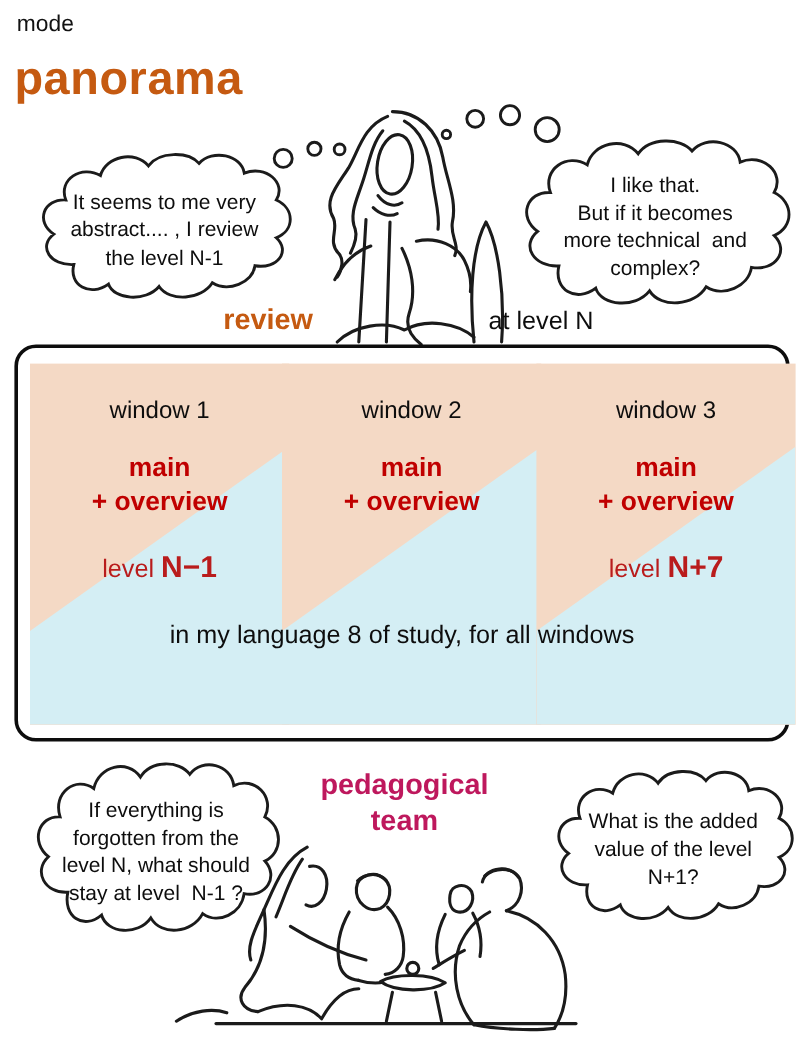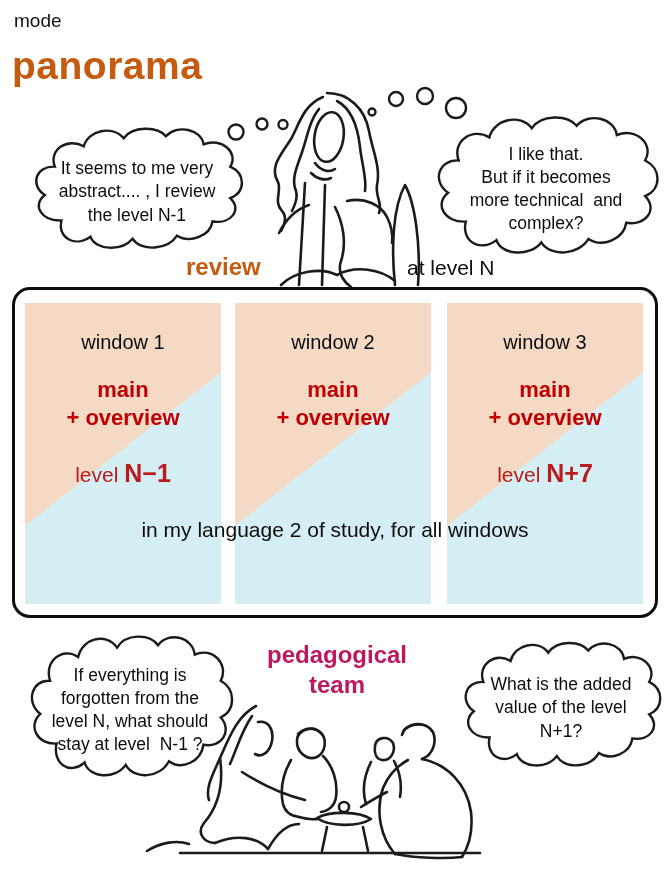--- a/index.html
+++ b/index.html
@@ -27,21 +27,21 @@
   .ill .fillwhite{fill:#fff;}
 
   .student-label{left:186px;top:253px;font-size:24px;font-weight:700;color:#c55a11;}
   .level-label{left:407px;top:256px;font-size:21px;color:#0d0d0d;}
 
   .big-box{
     left:12px;top:287px;width:646px;height:331px;box-sizing:border-box;
     background:#fff;border:3.5px solid #0d0d0d;border-radius:18px;
   }
   .win{
-    position:absolute;top:13px;width:196px;height:301px;background:#f4d9c5;overflow:hidden;
+    position:absolute;top:13px;width:196px;height:301px;background:#f4d9c5;overflow:hidden;padding-left:20px;
   }
   .win::after{
     content:"";position:absolute;inset:0;background:#d4eef4;
     clip-path:polygon(0 74%,100% 23%,100% 100%,0 100%);
   }
   .win > div{position:absolute;left:0;width:100%;text-align:center;z-index:2;}
   .w-title{top:28px;font-size:20px;color:#0d0d0d;}
   .w-main{top:74px;font-size:22px;font-weight:700;color:#c00000;}
   .w-overview{top:102px;font-size:22px;font-weight:700;color:#c00000;}
   .w-level{top:156px;font-size:21px;color:#b91c1c;}
@@ -130,21 +130,21 @@
       <div class="w-overview">+ overview</div>
     </div>
 
     <div class="win" style="left:432px">
       <div class="w-title">window 3</div>
       <div class="w-main">main</div>
       <div class="w-overview">+ overview</div>
       <div class="w-level"><span>level </span><b>N+7</b></div>
     </div>
 
-    <div class="box-footer">in my language 2 of study, for all windows</div>
+    <div class="box-footer">in my language 8 of study, for all windows</div>
   </div>
 
   <div class="abs team-label">pedagogical
 team</div>
 
   <div class="cloud" style="left:22px;top:631px;width:216px;height:154px">
     <svg viewBox="0 0 200 130" preserveAspectRatio="none">
       <path d="M 32,95 C 14,96 5,80 17,70 C 3,60 9,41 26,42 C 20,25 38,13 52,22 C 56,6 78,1 88,14 C 96,2 118,2 126,12 C 136,0 158,5 160,20 C 176,13 192,28 184,42 C 198,49 198,67 184,73 C 195,84 185,99 168,96 C 166,110 148,118 136,110 C 128,124 104,126 96,113 C 86,126 62,124 58,111 C 44,122 28,112 32,95 Z"></path>
     </svg>
     <div class="cloud-text">If everything is

